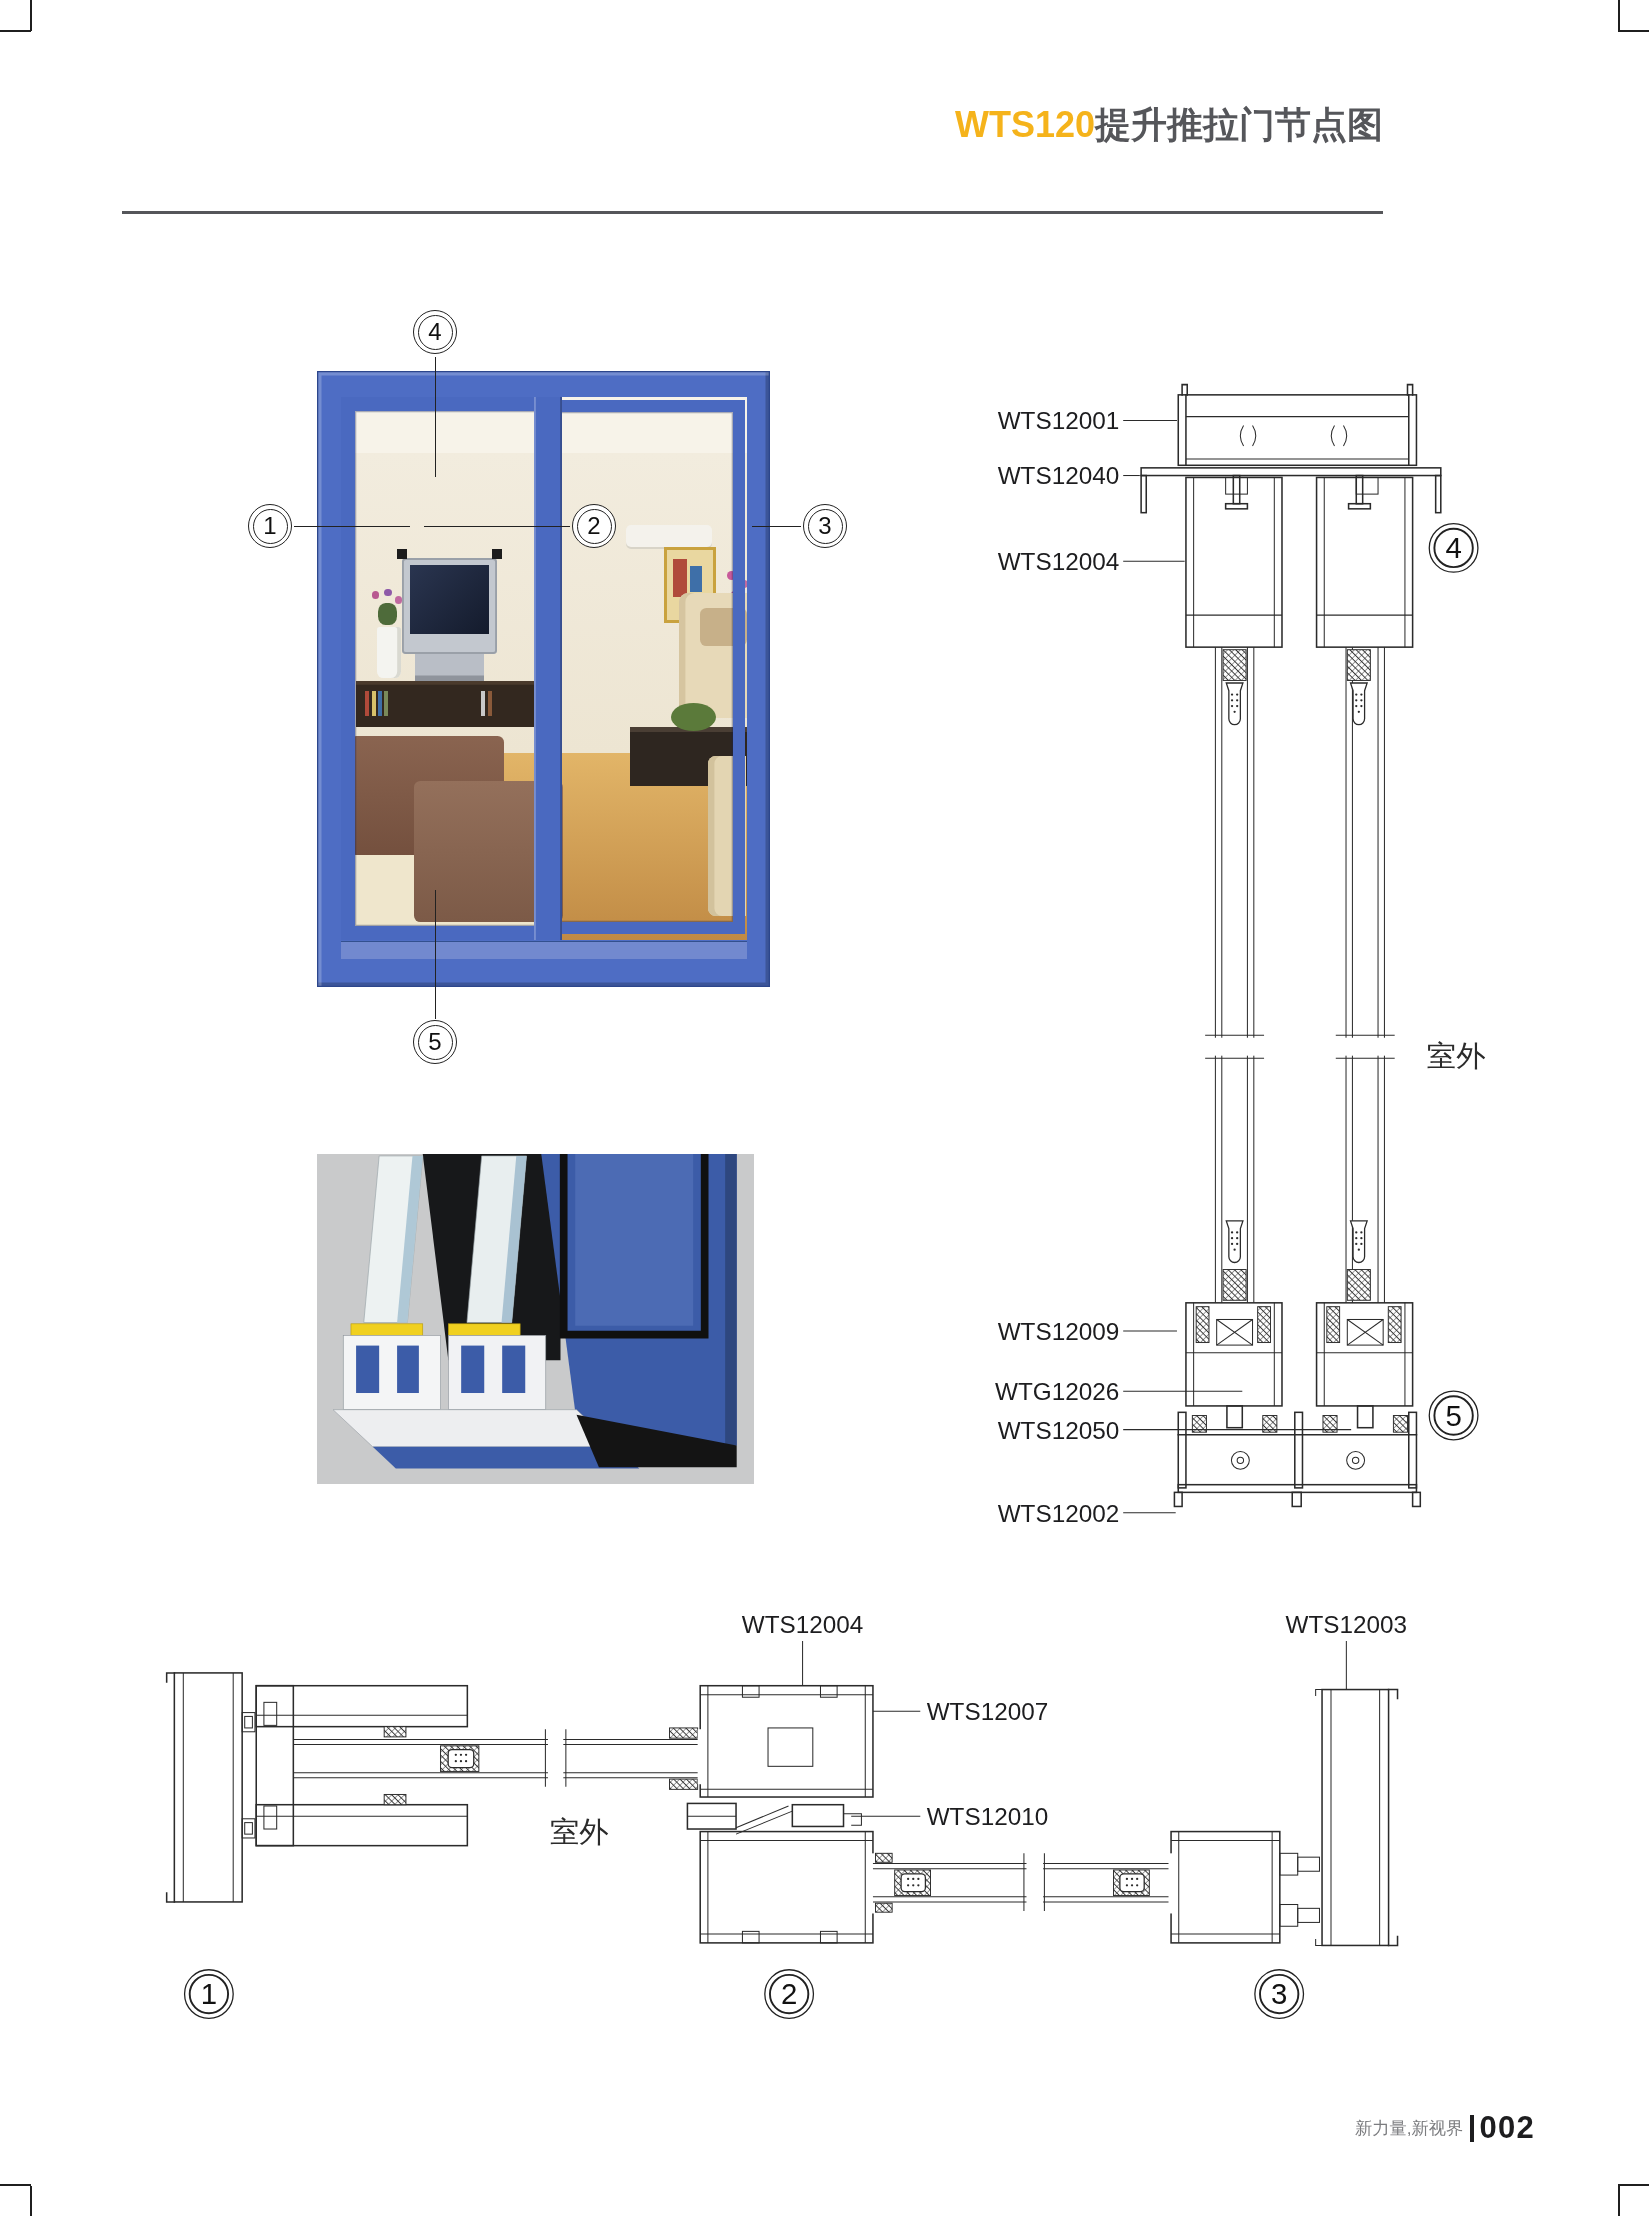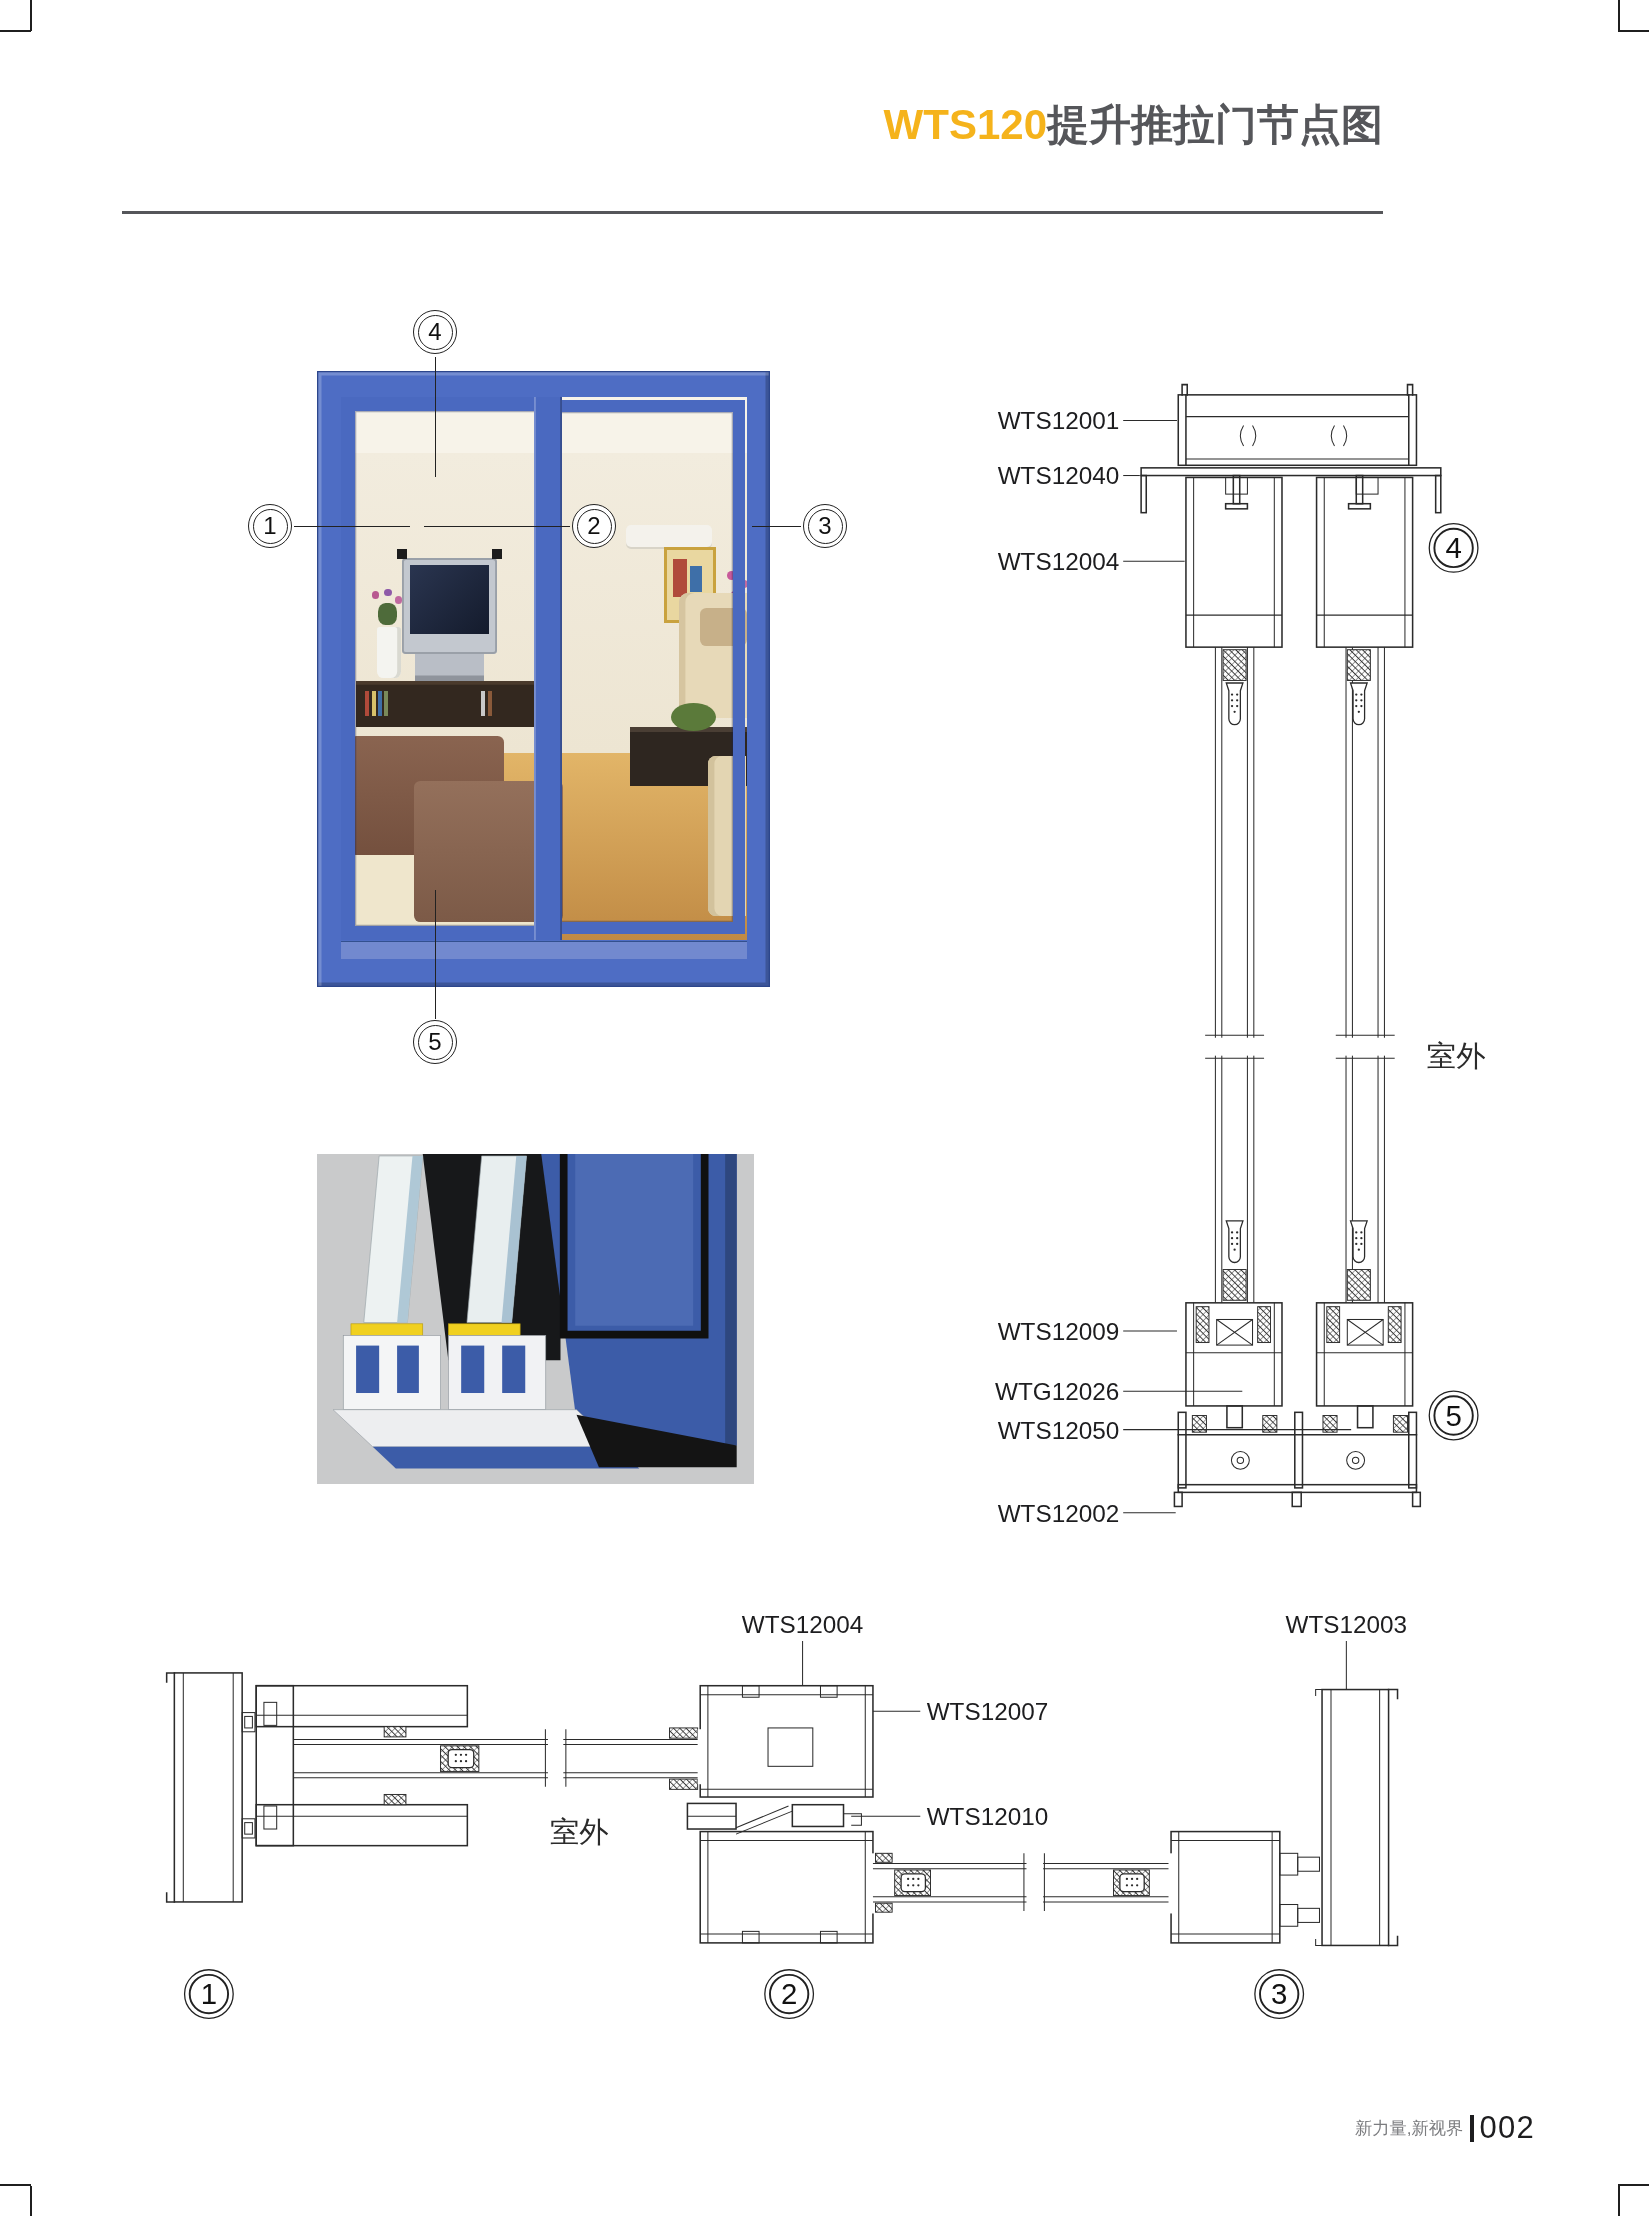--- a/index.html
+++ b/index.html
@@ -2,21 +2,21 @@
 <html style="font-size:10.2px"><head>
 <meta charset="utf-8">
 <style>
   html,body{margin:0;padding:0;background:#fff;}
   .page{position:relative;width:1649px;height:2216px;background:#ffffff;
         font-family:"Liberation Sans",sans-serif;overflow:hidden;}
   .abs{position:absolute;}
   .mark{position:absolute;background:#1f1f1f;}
   
   .hdr{position:absolute;top:101px;right:266px;text-align:right;}
-  .hdr .t1{font-size:42px;font-weight:700;line-height:47px;white-space:nowrap;}
+  .hdr .t1{font-size:36px;font-weight:700;line-height:47px;white-space:nowrap;}
   .hdr .t1 .hi{color:#F5B31B;}
   .hdr .t1 .zh{color:#55565A;}
   .hdr .t2{font-size:29.4px;color:#6B6C6F;line-height:35px;margin-top:1.3px;white-space:nowrap;}
   .rule{position:absolute;left:122px;top:211px;width:1261px;height:2.6px;background:#55565A;}
   
   .photo{position:absolute;left:317px;top:371px;width:453px;height:616px;background:#4e6dc4;
          box-shadow:inset 0 0 0 1.3px #2c468c, inset 4.5px 4.5px 0 rgba(255,255,255,.22), inset -4.5px -4.5px 0 rgba(0,0,0,.22);}
   .scene{position:absolute;left:24px;top:25.6px;width:406px;height:543px;overflow:hidden;background:#F0EADC;}
   .sash{position:absolute;border-style:solid;border-color:#4a69c0;
         box-shadow:inset 0 0 0 1.3px rgba(20,35,90,.35);}
@@ -25,21 +25,21 @@
   
   .co{position:absolute;width:42px;height:42px;border:1.3px solid #222;border-radius:50%;
       background:#fff;display:flex;align-items:center;justify-content:center;z-index:6;}
   .coi{width:33px;height:33px;border:1.9px solid #222;border-radius:50%;display:flex;
        align-items:center;justify-content:center;font-size:24px;color:#111;}
   .cl{position:absolute;background:#222;z-index:5;}
   
   .foot{position:absolute;top:2110px;right:114px;display:flex;align-items:center;}
   .foot .slog{font-size:17.3px;color:#7B7C7F;margin-right:6.4px;}
   .foot .bar{width:4.5px;height:27px;background:#1d1d1f;margin-right:5.1px;}
-  .foot .pg{font-size:31px;font-weight:400;color:#1d1d1f;letter-spacing:1.3px;}
+  .foot .pg{font-size:31px;font-weight:700;color:#1d1d1f;letter-spacing:1.3px;}
   
   .ln{fill:none;stroke:#2b2b2b;stroke-width:2.4;stroke-linejoin:miter;stroke-linecap:square;}
   .lt{fill:none;stroke:#2b2b2b;stroke-width:1.6;}
   .h{fill:url(#hat);stroke:#2b2b2b;stroke-width:1.5;}
   .tx{font-family:"Liberation Sans",sans-serif;font-size:38px;fill:#1d1d1f;}
   .to{font-family:"Liberation Sans",sans-serif;font-size:46px;fill:#2b2b2b;}
   .tn{font-family:"Liberation Sans",sans-serif;font-size:46px;fill:#111;}
   .wh{fill:#fff;stroke:none;}
 </style>
 </head>

